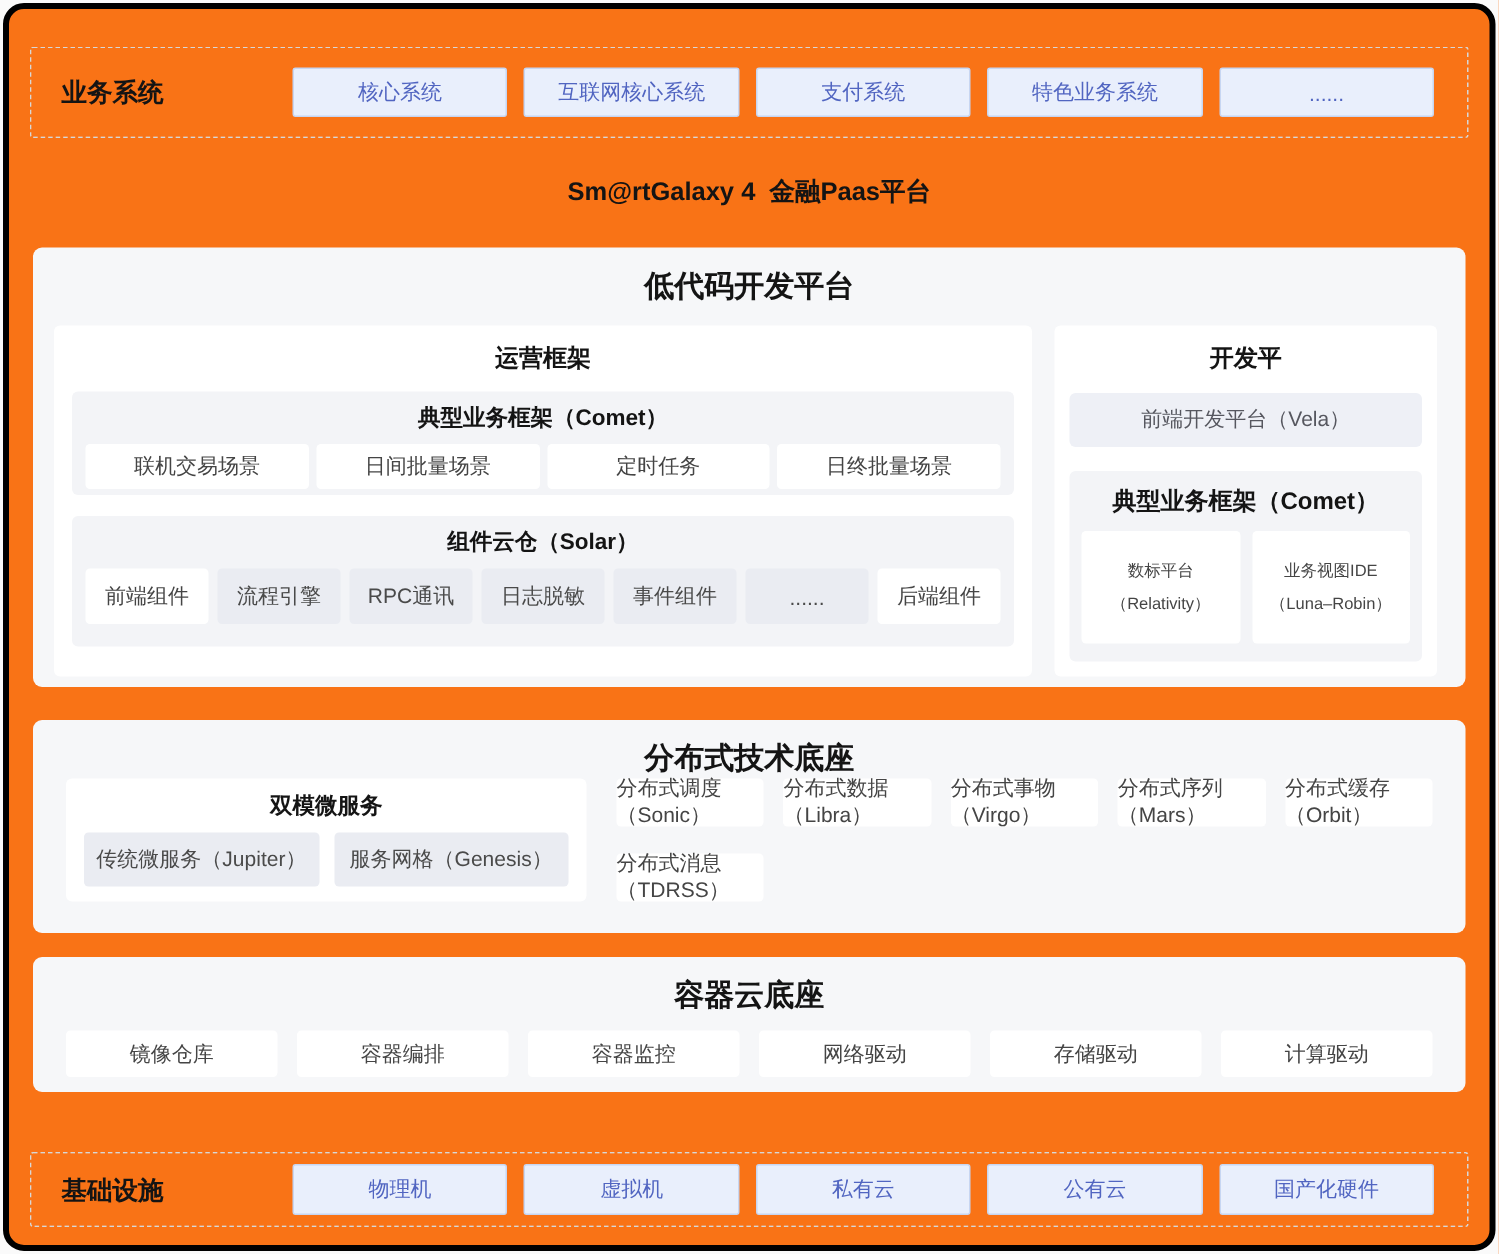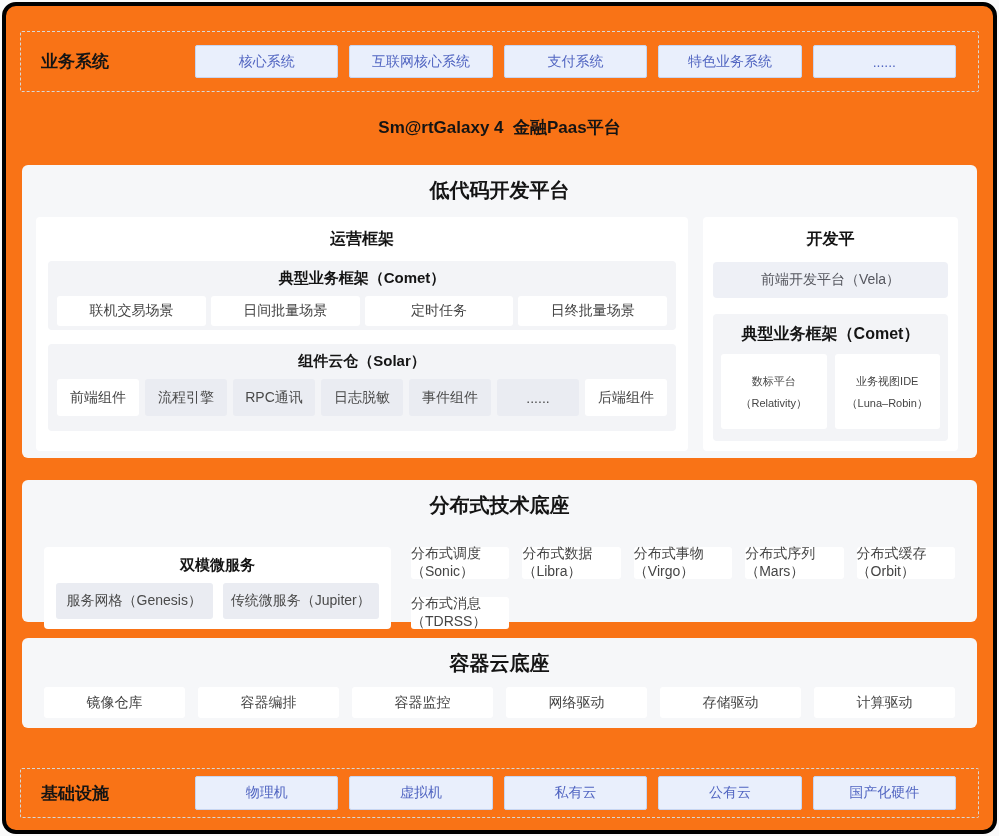--- a/index.html
+++ b/index.html
@@ -70,21 +70,21 @@
   }
   .dev-panel { margin-top:16px; height:127px; padding:10px 8px 0; }
   .dev-cards { display:flex; gap:8px; margin-top:9px; }
   .dev-card {
     flex:1; height:75px; background:#ffffff; border-radius:3px;
     display:flex; flex-direction:column; align-items:center; justify-content:center;
     font-size:11px; color:#454545; line-height:22px; text-align:center;
   }
 
   
-  .dist-body { display:flex; gap:20px; margin-top:28px; }
+  .dist-body { display:flex; gap:20px; margin-top:0; }
   .dual-box { width:347px; height:82px; padding:9px 12px 0; flex:none; }
   .dual-chips { display:flex; gap:10px; margin-top:8px; }
   .dual-chip {
     height:36px; background:#eaecf2; border-radius:3px; color:#4a4a4a; font-size:14px;
     display:flex; align-items:center; justify-content:center; flex:1;
   }
   .dist-grid { flex:1; display:grid; grid-template-columns:repeat(5,1fr); gap:18px 13px; }
   .dist-card {
     height:32px; background:#ffffff; border-radius:3px; color:#454545; font-size:14px;
     display:flex; align-items:center; justify-content:center;
@@ -166,22 +166,22 @@
 
     </div>
   </section>
 
   <section class="gray-section" id="distributed-section">
     <div class="section-title">分布式技术底座</div>
     <div class="dist-body">
       <div class="white-box dual-box">
         <div class="panel-title">双模微服务</div>
         <div class="dual-chips">
+          <div class="dual-chip">传统微服务（Jupiter）</div>
           <div class="dual-chip">服务网格（Genesis）</div>
-          <div class="dual-chip">传统微服务（Jupiter）</div>
         </div>
       </div>
       <div class="dist-grid">
         <div class="dist-card">分布式调度（Sonic）</div>
         <div class="dist-card">分布式数据（Libra）</div>
         <div class="dist-card">分布式事物（Virgo）</div>
         <div class="dist-card">分布式序列（Mars）</div>
         <div class="dist-card">分布式缓存（Orbit）</div>
         <div class="dist-card">分布式消息（TDRSS）</div>
       </div>

